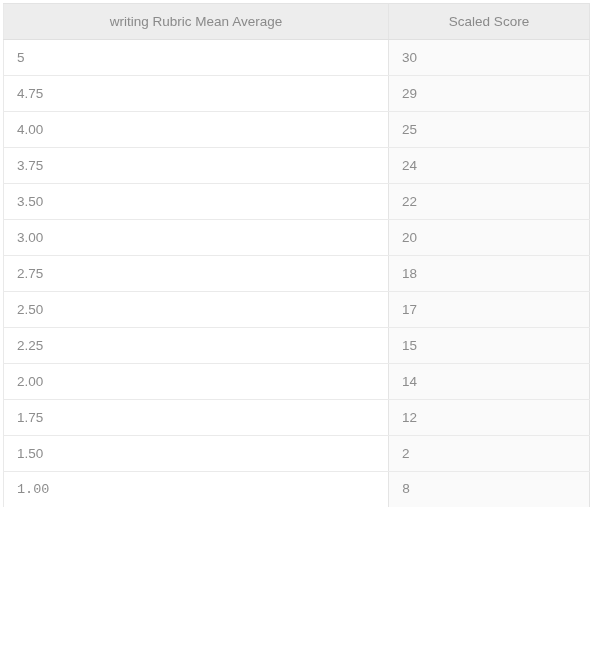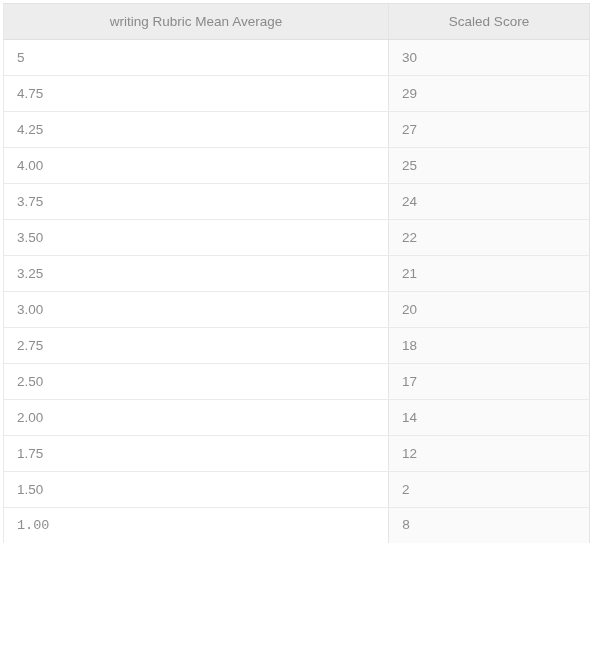--- a/index.html
+++ b/index.html
@@ -97,50 +97,46 @@
 
     <tr>
           <td class="cell-rubric">5</td>
           <td class="cell-scaled">30</td>
         </tr>
         <tr>
           <td class="cell-rubric">4.75</td>
           <td class="cell-scaled">29</td>
         </tr>
         <tr>
-          <td class="cell-rubric">4.25</td>
-          <td class="cell-scaled">27</td>
-        </tr>
-        <tr>
           <td class="cell-rubric">4.00</td>
           <td class="cell-scaled">25</td>
         </tr>
         <tr>
           <td class="cell-rubric">3.75</td>
           <td class="cell-scaled">24</td>
         </tr>
         <tr>
           <td class="cell-rubric">3.50</td>
           <td class="cell-scaled">22</td>
         </tr>
         <tr>
-          <td class="cell-rubric">3.25</td>
-          <td class="cell-scaled">21</td>
-        </tr>
-        <tr>
           <td class="cell-rubric">3.00</td>
           <td class="cell-scaled">20</td>
         </tr>
         <tr>
           <td class="cell-rubric">2.75</td>
           <td class="cell-scaled">18</td>
         </tr>
         <tr>
           <td class="cell-rubric">2.50</td>
           <td class="cell-scaled">17</td>
+        </tr>
+        <tr>
+          <td class="cell-rubric">2.25</td>
+          <td class="cell-scaled">15</td>
         </tr>
         <tr>
           <td class="cell-rubric">2.00</td>
           <td class="cell-scaled">14</td>
         </tr>
         <tr>
           <td class="cell-rubric">1.75</td>
           <td class="cell-scaled">12</td>
         </tr>
         <tr>

